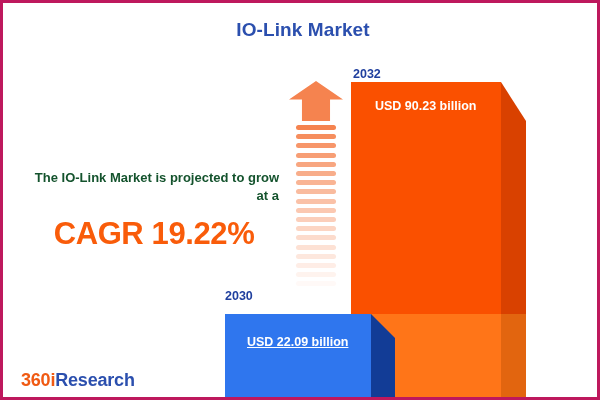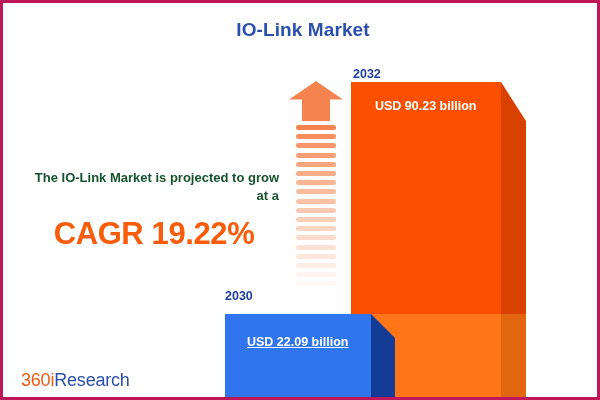--- a/index.html
+++ b/index.html
@@ -163,21 +163,21 @@
     color: #f95c0a;
     letter-spacing: -0.4px;
   }
 
   
   #logo {
     position: absolute;
     left: 18px;
     top: 367px;
     font-size: 18px;
-    font-weight: normal;
+    font-weight: bold;
     letter-spacing: -0.2px;
   }
   #logo-360i { color: #f05a13; }
   #logo-research { color: #2b4fae; }
 </style>
 </head>
 <body>
 
 <div id="infographic">
 

